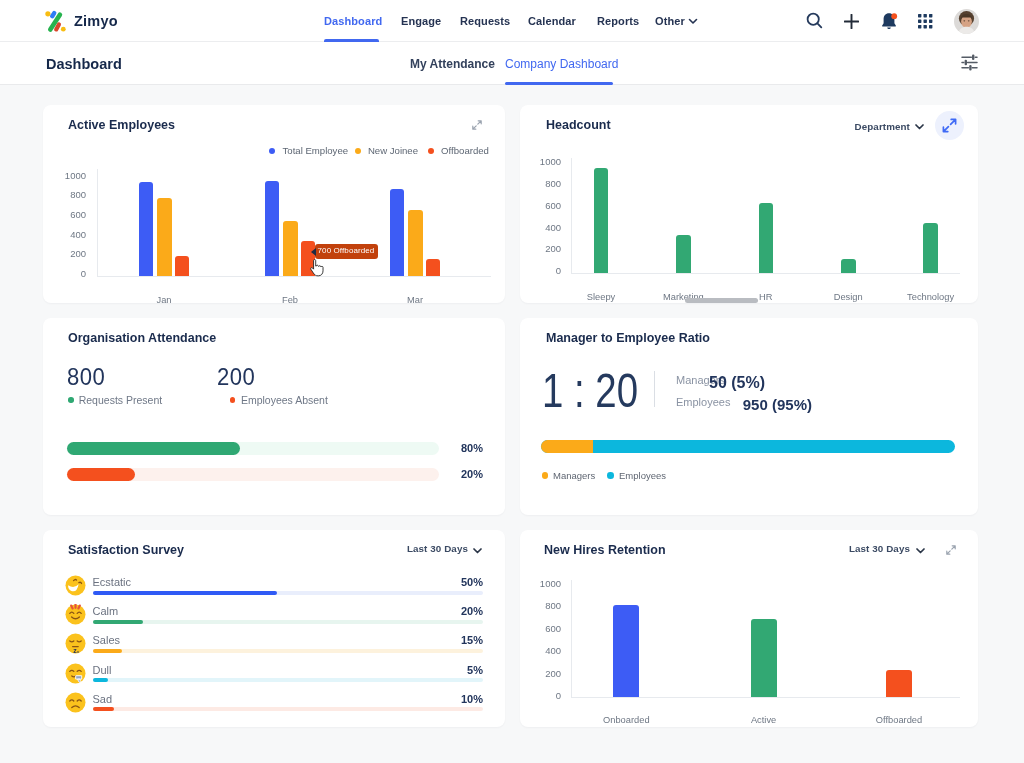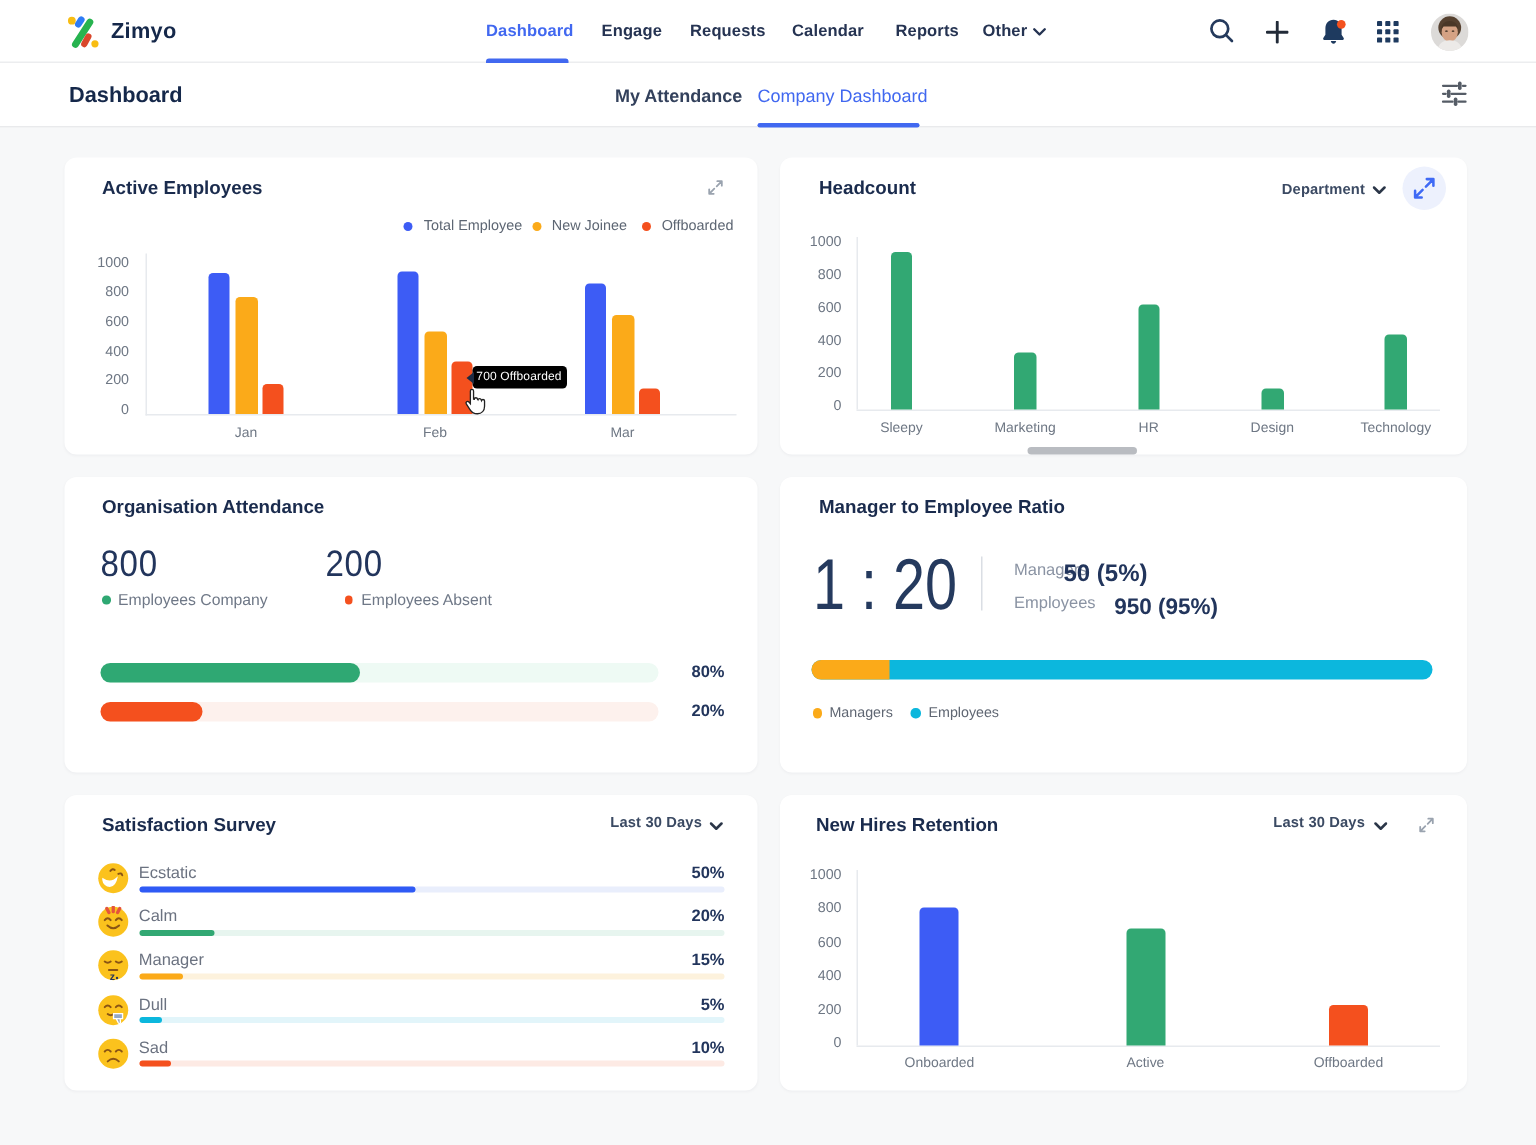--- a/index.html
+++ b/index.html
@@ -8,21 +8,21 @@
   .abs { position:absolute; }
   
   #hdr { position:absolute; left:0; top:0; width:1024px; height:42px; background:#fff; border-bottom:1px solid #ecedef; z-index:5; }
   #sub { position:absolute; left:0; top:42px; width:1024px; height:43px; background:#fff; border-bottom:1px solid #e9eaec; z-index:4; }
   .nav { position:absolute; top:15px; font-size:11px; font-weight:700; color:#253352; letter-spacing:.1px; line-height:13px; }
   .nav.act { color:#4168f0; }
   
   .card { position:absolute; background:#fff; border-radius:8px; box-shadow:0 1px 2px rgba(20,30,60,.04); }
   .ctitle { position:absolute; left:25px; top:13px; font-size:12.5px; font-weight:700; color:#1a2b4d; }
   .ylab { position:absolute; font-size:9.5px; color:#6e7784; text-align:right; width:34px; line-height:10px; }
-  .xlab { position:absolute; font-size:9.3px; color:#6e7784; text-align:center; width:70px; line-height:10px; }
+  .xlab { position:absolute; font-size:9.3px; color:#6e7784; text-align:center; width:70px; line-height:10px;margin-top:12px; }
   .bar { position:absolute; border-radius:3px 3px 0 0; }
   .dot { display:inline-block; border-radius:50%; }
   .vline { position:absolute; width:1px; background:#e7eaee; }
   .hline { position:absolute; height:1px; background:#e7eaee; }
   .hdsel { position:absolute; font-size:9.8px; font-weight:700; color:#3b4a63; letter-spacing:.1px; }
 </style>
 </head>
 <body>
 
 <div id="hdr">
@@ -153,21 +153,21 @@
   <div class="bar" style="left:258px;top:135.8px;width:13.6px;height:35.2px;background:#f4501e"></div>
 
   <div class="bar" style="left:347.2px;top:84px;width:13.6px;height:87px;background:#3d5cf5"></div>
   <div class="bar" style="left:364.8px;top:105px;width:14.8px;height:66px;background:#fbaa19"></div>
   <div class="bar" style="left:383px;top:153.5px;width:13.6px;height:17.5px;background:#f4501e"></div>
 
   <div class="xlab" style="left:86px;top:178px">Jan</div>
   <div class="xlab" style="left:212px;top:178px">Feb</div>
   <div class="xlab" style="left:337px;top:178px">Mar</div>
 
-  <div class="abs" style="left:271.5px;top:139px;width:63px;height:14.5px;background:#000000;border-radius:3px;color:#fff;font-size:8px;line-height:14.5px;letter-spacing:.1px;text-align:center">700 Offboarded</div>
+  <div class="abs" style="left:271.5px;top:139px;width:63px;height:14.5px;background:#c2410c;border-radius:3px;color:#fff;font-size:8px;line-height:14.5px;letter-spacing:.1px;text-align:center">700 Offboarded</div>
   <div class="abs" style="left:267.5px;top:143px;width:0;height:0;border-top:4px solid transparent;border-bottom:4px solid transparent;border-right:5px solid #1d2b44"></div>
 
   <svg class="abs" style="left:265.5px;top:153.5px" width="15" height="18" viewBox="0 0 17 20">
     <path d="M5.2 1.6 C5.2 0.9 5.8 0.4 6.4 0.4 C7 0.4 7.6 0.9 7.6 1.6 L7.6 7.8 L8.2 7.9 C8.2 7.3 8.7 6.8 9.4 6.8 C10 6.8 10.5 7.3 10.6 7.9 L10.9 8.3 C11 7.8 11.5 7.4 12.1 7.4 C12.8 7.4 13.3 7.9 13.4 8.5 L13.6 8.9 C13.7 8.5 14.2 8.1 14.7 8.1 C15.4 8.1 15.9 8.7 15.9 9.3 L15.9 13.2 C15.9 16.5 13.8 18.9 10.5 18.9 C7.8 18.9 6.4 18 4.9 15.7 L2.1 11.4 C1.7 10.8 1.9 10.1 2.5 9.7 C3 9.4 3.7 9.5 4.1 10 L5.2 11.3 Z" fill="#fff" stroke="#222" stroke-width="1"></path>
   </svg>
 </div>
 
 <div class="card" id="c2" style="left:520px;top:105px;width:458px;height:198px">
   <div class="ctitle" style="left:26px">Headcount</div>
   <div class="hdsel" style="right:68px;top:15.5px">Department</div>
@@ -205,21 +205,21 @@
   <div class="xlab" style="left:375.6px;top:174.5px">Technology</div>
 
   <div class="abs" style="left:165px;top:193px;width:73px;height:4.5px;background:#b9bcc1;border-radius:3px"></div>
 </div>
 
 <div class="card" id="c3" style="left:43px;top:318px;width:462px;height:197px">
   <div class="ctitle">Organisation Attendance</div>
   <div class="abs" style="left:24px;top:45px;font-size:24.5px;font-weight:500;color:#22355c;transform:scaleX(0.9);transform-origin:left top;letter-spacing:.5px">800</div>
   <div class="abs" style="left:174px;top:45px;font-size:24.5px;font-weight:500;color:#22355c;transform:scaleX(0.9);transform-origin:left top;letter-spacing:.5px">200</div>
   <span class="dot" style="position:absolute;left:25px;top:79px;width:5.5px;height:5.5px;background:#2fa873"></span>
-  <div class="abs" style="left:35.7px;top:76px;font-size:10.5px;color:#6f7887">Employees Company</div>
+  <div class="abs" style="left:35.7px;top:76px;font-size:10.5px;color:#6f7887">Requests Present</div>
   <span class="dot" style="position:absolute;left:186.5px;top:79px;width:5.5px;height:5.5px;background:#f4501e"></span>
   <div class="abs" style="left:197.9px;top:76px;font-size:10.5px;color:#6f7887">Employees Absent</div>
 
   <div class="abs" style="left:24px;top:123.5px;width:371.5px;height:13.5px;border-radius:7px;background:#eefaf4"></div>
   <div class="abs" style="left:24px;top:123.5px;width:173px;height:13.5px;border-radius:7px;background:#2fa873"></div>
   <div class="abs" style="right:22px;top:124px;font-size:11px;font-weight:700;color:#22355c">80%</div>
 
   <div class="abs" style="left:24px;top:149.5px;width:371.5px;height:13.5px;border-radius:7px;background:#fdf1ed"></div>
   <div class="abs" style="left:24px;top:149.5px;width:68px;height:13.5px;border-radius:7px;background:#f4501e"></div>
   <div class="abs" style="right:22px;top:150px;font-size:11px;font-weight:700;color:#22355c">20%</div>
@@ -274,21 +274,21 @@
   <div class="abs" style="right:22px;top:75.2px;font-size:11px;font-weight:700;color:#22355c">20%</div>
 
   <svg class="abs" style="left:21.8px;top:103.2px" width="21" height="21" viewBox="0 0 21 21">
     <circle cx="10.5" cy="10.5" r="10" fill="#fbc21d"></circle>
     <path d="M4.8 8 q2 1.6 4 0" fill="none" stroke="#8a5514" stroke-width="1.3" stroke-linecap="round"></path>
     <path d="M12.2 8 q2 1.6 4 0" fill="none" stroke="#8a5514" stroke-width="1.3" stroke-linecap="round"></path>
     <path d="M7.6 13.6 h5.6" fill="none" stroke="#8a5514" stroke-width="1.3" stroke-linecap="round"></path>
     <text x="8.2" y="20" font-family="Liberation Sans, sans-serif" font-size="7" font-weight="700" fill="#27355c">z</text>
     <circle cx="13" cy="19" r="0.8" fill="#27355c"></circle>
   </svg>
-  <div class="abs" style="left:49.5px;top:104.3px;font-size:11px;color:#6b7280">Manager</div>
+  <div class="abs" style="left:49.5px;top:104.3px;font-size:11px;color:#6b7280">Sales</div>
   <div class="abs" style="left:49.5px;top:118.8px;width:390.5px;height:4.6px;border-radius:3px;background:#fdf2dd"></div>
   <div class="abs" style="left:49.5px;top:118.8px;width:29.5px;height:4.6px;border-radius:3px;background:#fbaa19"></div>
   <div class="abs" style="right:22px;top:104.3px;font-size:11px;font-weight:700;color:#22355c">15%</div>
 
   <svg class="abs" style="left:21.8px;top:132.7px" width="21" height="21" viewBox="0 0 21 21">
     <circle cx="10.5" cy="10.5" r="10" fill="#fbc21d"></circle>
     <path d="M4.8 8.4 q2 -2.2 4 0" fill="none" stroke="#8a5514" stroke-width="1.3" stroke-linecap="round"></path>
     <path d="M12.2 8.4 q2 -2.2 4 0" fill="none" stroke="#8a5514" stroke-width="1.3" stroke-linecap="round"></path>
     <path d="M6.8 13 q2 1.6 4 0" fill="none" stroke="#8a5514" stroke-width="1.3" stroke-linecap="round"></path>
     <g transform="translate(9.5,11.5)">

